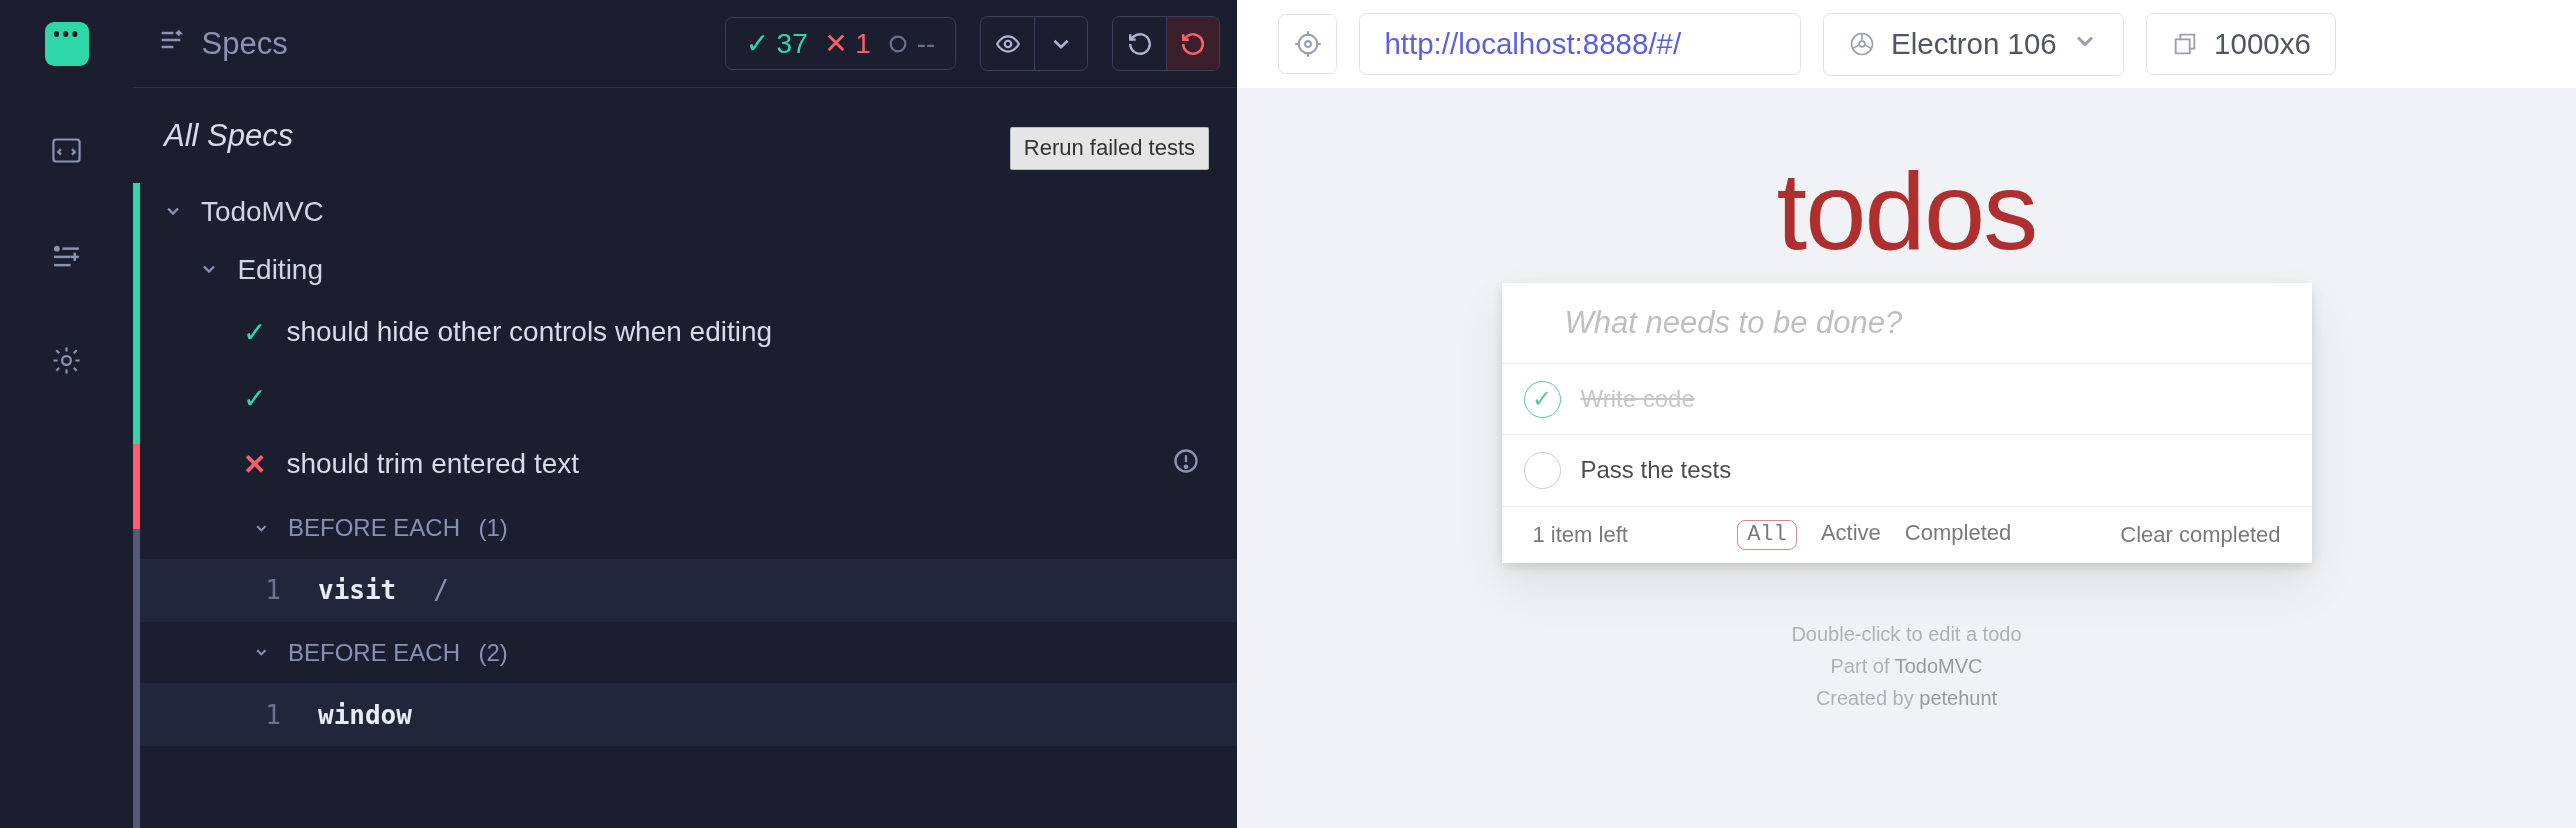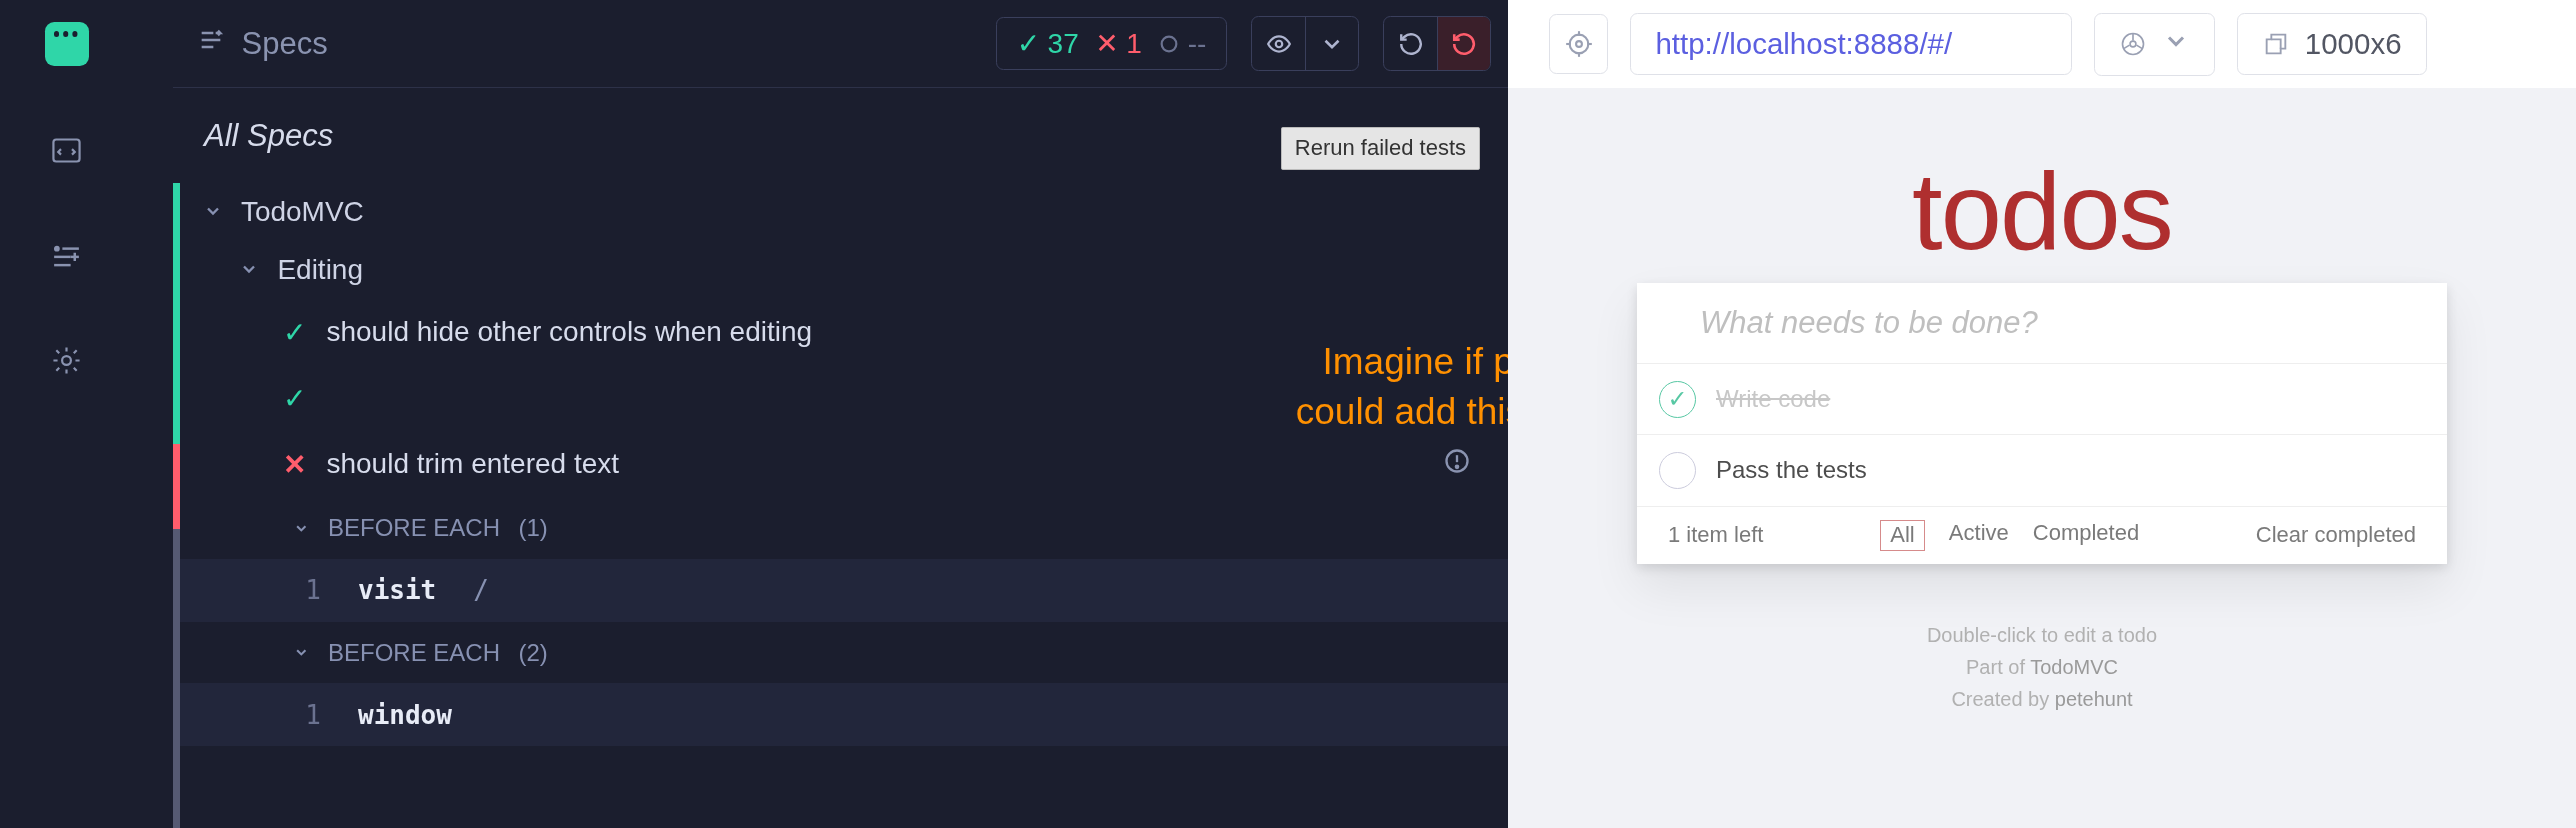--- a/index.html
+++ b/index.html
@@ -15,21 +15,21 @@
   }
   .rail .logo {
     width: 44px; height: 44px; border-radius: 9.2px;
     background: #2fd6a8; position: relative;
   }
   .rail .logo::before { content:""; position:absolute; top:9.2px; left:9.2px; width:5.5px; height:5.5px; border-radius:50%; background:#1b1e2e; box-shadow: 9.2px 0 0 #1b1e2e, 18.4px 0 0 #1b1e2e; }
   .rail .rail-icon { width:41px; height:41px; display:flex; align-items:center; justify-content:center; color:#8a93b0; }
   .rail .rail-icon svg { width:33px; height:33px; }
 
   
-  .runner { width: 1335px; background:#1b1e2e; display:flex; flex-direction:column; position:relative;margin-left:40px; }
+  .runner { width: 1104px; background:#1b1e2e; display:flex; flex-direction:column; position:relative; }
   .runner-header {
     height: 88px; display:flex; align-items:center; padding: 0 16.6px 0 24px; gap: 24px;
     border-bottom: 0.9px solid #2d3148;
   }
   .specs-label { display:flex; align-items:center; gap:16.6px; color:#8a93b0; font-size:31px; }
   .specs-label .chev-icon { color:#8a93b0; }
   .spacer { flex:1; }
   .pill {
     display:flex; align-items:center; gap:16.6px;
     border:0.9px solid #3a3f5c; border-radius:7.4px; padding: 9.2px 20px;
@@ -101,21 +101,21 @@
     box-shadow: 0 3.7px 11px rgba(0,0,0,0.12), 0 23px 46px rgba(0,0,0,0.08);
   }
   .todo-input { padding: 22px 26px 22px 63px; color:#bfbfbf; font-size:31px; font-style:italic; border-bottom:0.9px solid #eee;}
   .todo-item { display:flex; align-items:center; gap:20px; padding:16.6px 22px; border-bottom:0.9px solid #eee; font-size:24px; color:#4d4d4d;}
   .todo-item .circle { width:37px; height:37px; border-radius:50%; border:0.9px solid #ccd; display:flex; align-items:center; justify-content:center;}
   .todo-item.completed .circle{ border-color:#58c8a4;}
   .todo-item.completed .circle::after{content:"✓"; color:#58c8a4; font-size:24px;}
   .todo-item.completed .txt{ color:#c7c7c7; text-decoration: line-through;}
   .todo-footer{ display:flex; align-items:center; justify-content:space-between; padding:13px 31px; font-size:22px; color:#7a7a7a;}
   .filters{display:flex; gap:24px;}
-  .filters .sel{border:0.9px solid #d68b8b; border-radius:0; padding:1.8px 9.2px;}
+  .filters .sel{border:0.9px solid #d68b8b; border-radius:8px; padding:1.8px 9.2px;font-family:Liberation Mono, monospace;}
   .credits{ text-align:center; color:#b1b1b1; font-size:20px; margin-top:55px; line-height:1.6;}
   .credits a{color:#9a9a9a;}
 </style>
 </head>
 <body>
 
 <div class="rail">
   <div class="logo"></div>
   <div class="rail-icon">
     <svg viewBox="0 0 24 24" fill="none" stroke="currentColor" stroke-width="1.6">
@@ -282,20 +282,21 @@
     </button>
     <button class="aut-btn aut-url">
       <span>http://localhost:8888/#/</span>
     </button>
     <button class="aut-btn">
       <svg viewBox="0 0 24 24" fill="none" stroke="#9aa0b3" stroke-width="1.4">
           <circle cx="12" cy="12" r="9"></circle>
           <circle cx="12" cy="12" r="2.5"></circle>
           <path d="M12 3v6M4 16l5-3M20 16l-5-3"></path>
         </svg>
+      <span>Electron 106</span>
       <span class="chev-down"><svg width="20" height="20" viewBox="0 0 24 24" fill="none" stroke="currentColor" stroke-width="2.6">
             <path d="M6 9l6 6 6-6"></path>
           </svg></span>
     </button>
     <button class="aut-btn">
       <svg viewBox="0 0 24 24" fill="none" stroke="#9aa0b3" stroke-width="1.6">
           <path d="M4 20V8h4V4h12v12h-4v4H4z"></path>
           <path d="M8 8h8v8"></path>
         </svg>
       <span>1000x6</span>

